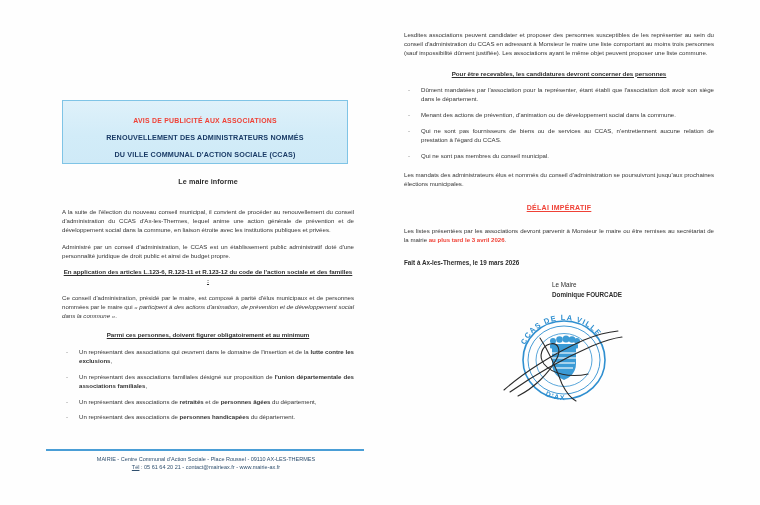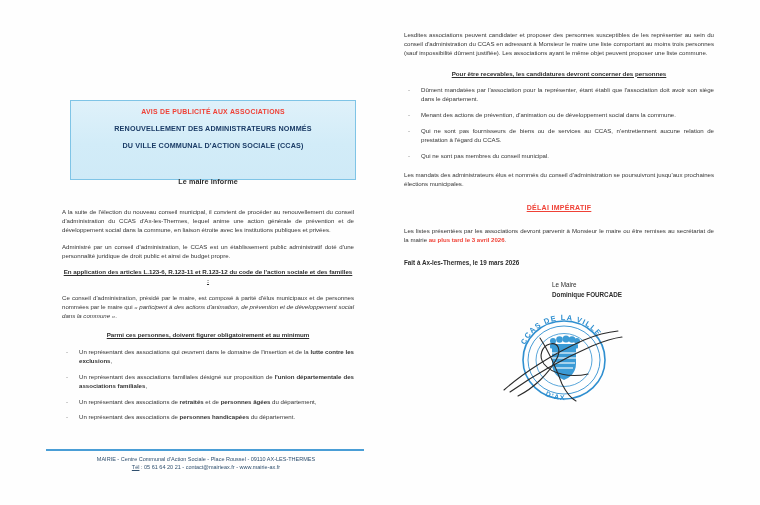--- a/index.html
+++ b/index.html
@@ -93,28 +93,28 @@
     width: 200px;
     font-size: 5.3px;
     font-weight: bold;
     color: #2f9ed4;
     letter-spacing: .15px;
     white-space: nowrap;
   }
 
   .title-box {
     position: absolute;
-    left: 28px;
+    left: 20px;
     top: 86px;
     width: 286px;
-    height: 80px;
+    height: 64px;
     background: linear-gradient(180deg,#dff1fa 0%, #d2ecf8 55%, #cfeaf7 100%);
     border: 1px solid #7fc4e6;
     box-sizing: border-box;
-    padding-top: 7px;
+    padding-top: 16px;
   }
   .title-line1 {
     text-align: center;
     font-size: 6.9px;
     font-weight: bold;
     color: #ef4136;
     letter-spacing: .25px;
     margin-bottom: 9px;
   }
   .title-line2, .title-line3 {

